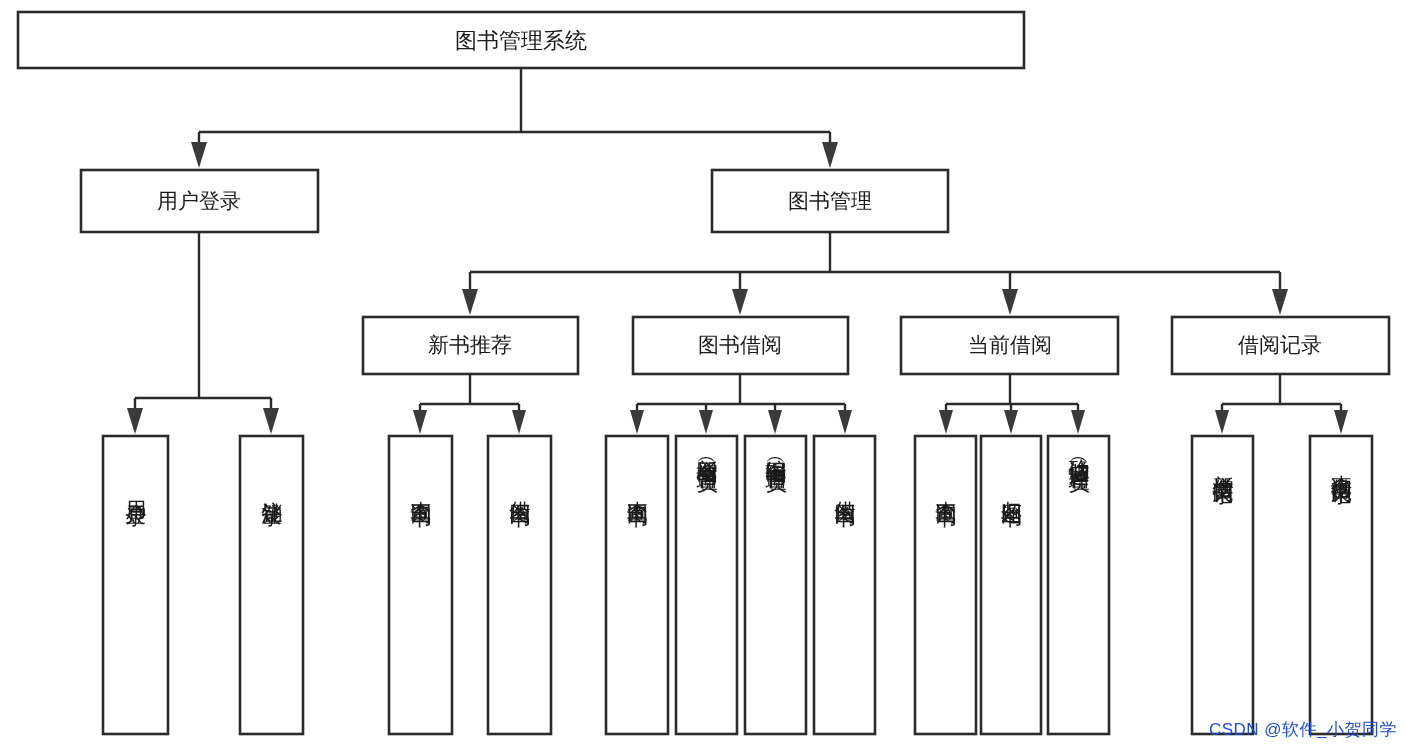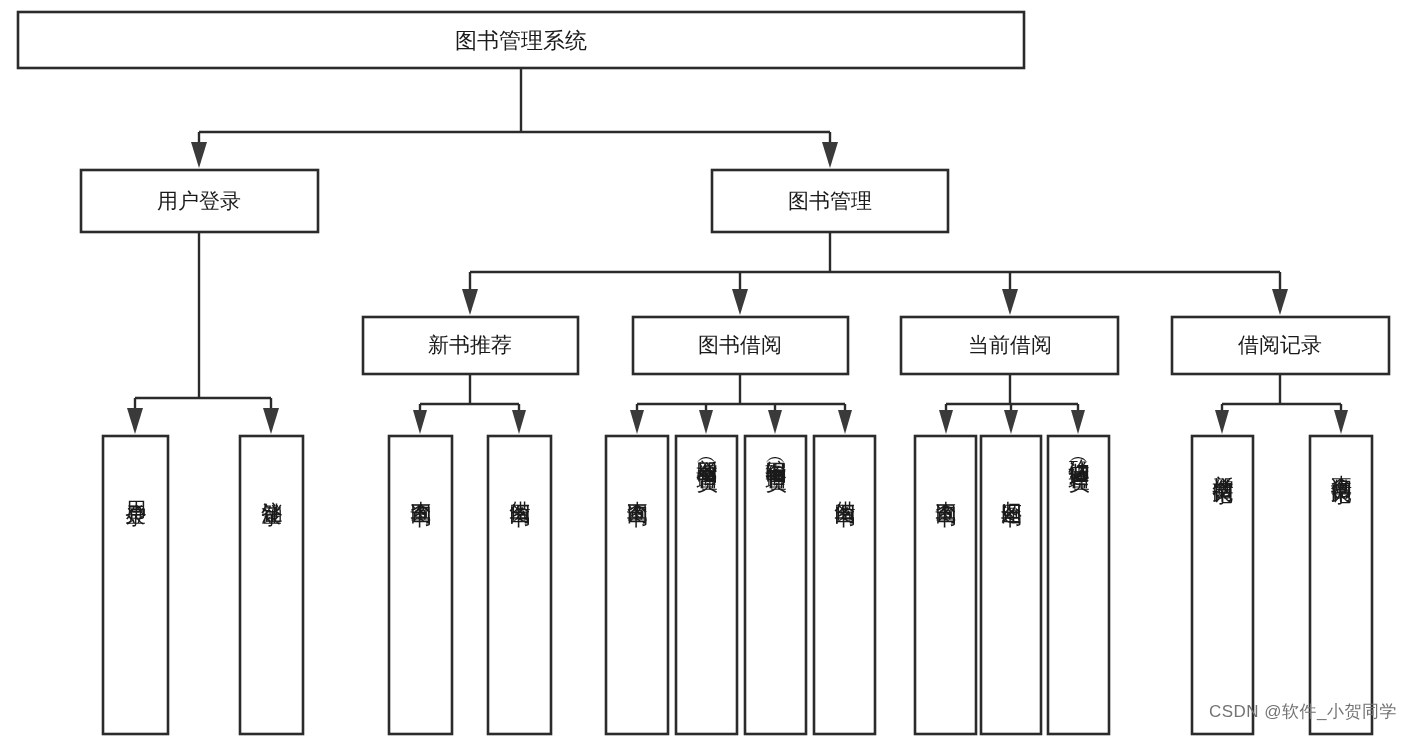--- a/index.html
+++ b/index.html
@@ -71,24 +71,24 @@
     font-family: "Liberation Sans", "DejaVu Sans", sans-serif;
     font-size: 21px;
     line-height: 1.18;
     color: #1a1a1a;
     letter-spacing: 2px;
     white-space: nowrap;
   }
   .watermark {
     position: absolute;
     right: 8px;
-    bottom: 24px;
+    bottom: 6px;
     font-family: "Liberation Sans", "DejaVu Sans", sans-serif;
     font-size: 17px;
-    color: #737373;
+    color: #1d4ed8;
     letter-spacing: 0.5px;
     white-space: nowrap;
   }
 </style>
 </head>
 <body>
 
 <div id="diagram-root">
 
   <svg class="diagram-canvas" viewBox="0 0 1405 747" xmlns="http://www.w3.org/2000/svg">

